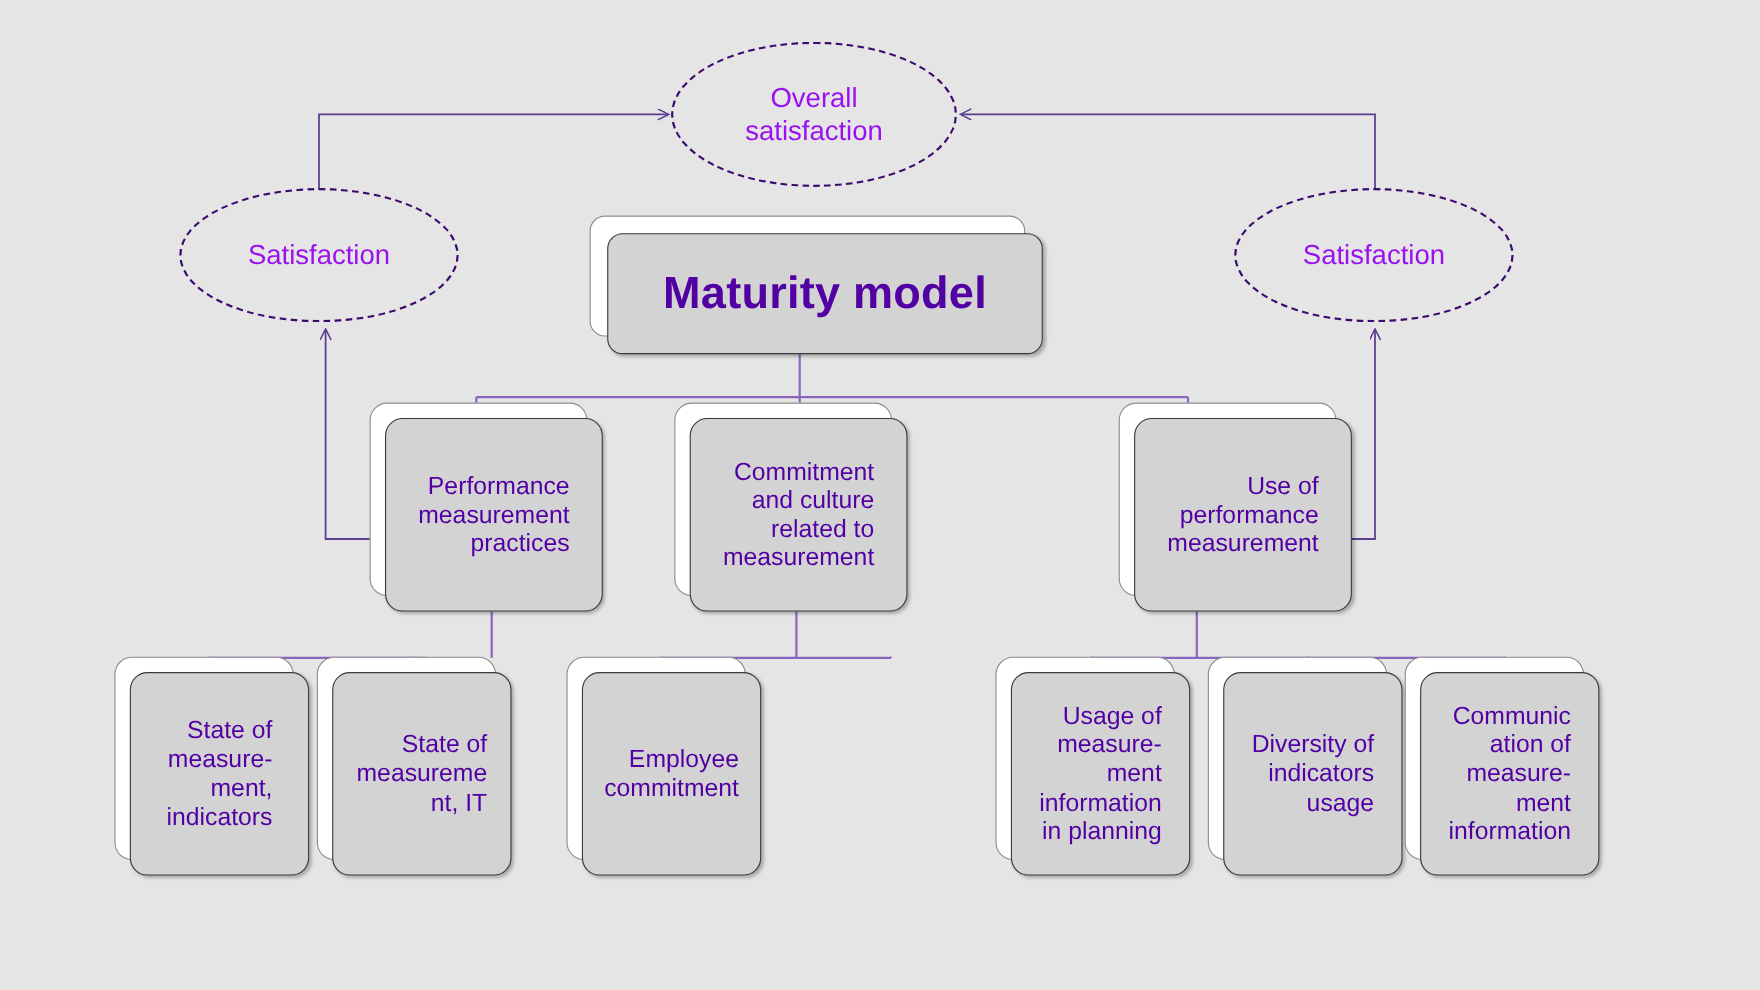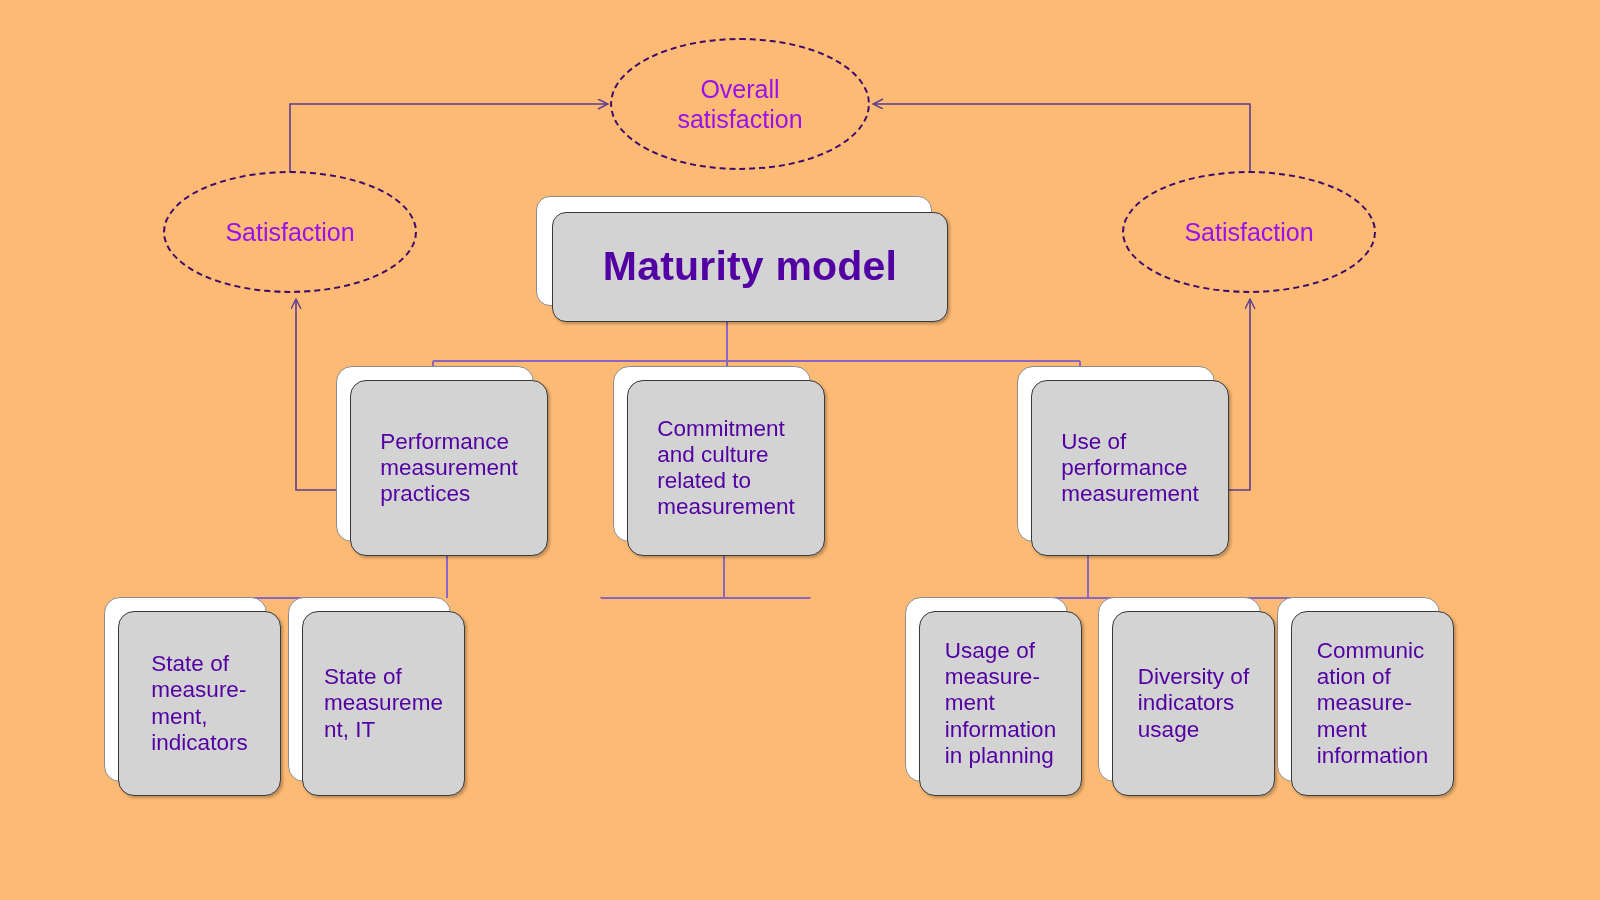--- a/index.html
+++ b/index.html
@@ -8,21 +8,21 @@
     padding: 0;
     background: #ffffff;
   }
   body {
     font-family: "Liberation Sans", sans-serif;
   }
   #canvas {
     position: relative;
     width: 1600px;
     height: 900px;
-    background: #fdba74;
+    background: #e5e5e5;
     overflow: hidden;
   }
   #wires {
     position: absolute;
     left: 0;
     top: 0;
     width: 1600px;
     height: 900px;
     pointer-events: none;
   }
@@ -47,21 +47,21 @@
     top: 14px;
     right: 0;
     bottom: 0;
     background: #d3d3d3;
     border: 1px solid #3a3a3a;
     border-radius: 16px;
     box-shadow: 2px 2px 3px rgba(0,0,0,0.25);
     display: flex;
     align-items: center;
     justify-content: center;
-    text-align: left;
+    text-align: right;
     box-sizing: border-box;
   }
   .card .label {
     color: #5200a3;
     line-height: 1.16;
     padding: 2px 6px;
     white-space: pre-line;
   }
 
   
@@ -221,20 +221,27 @@
 
   <div class="card lvl3" id="card-l2">
     <div class="back"></div>
     <div class="front">
       <span class="label">State of
 measureme
 nt, IT</span>
     </div>
   </div>
 
+  <div class="card lvl3" id="card-l3">
+    <div class="back"></div>
+    <div class="front">
+      <span class="label">Employee
+commitment</span>
+    </div>
+  </div>
 
 
   <div class="card lvl3" id="card-l5">
     <div class="back"></div>
     <div class="front">
       <span class="label">Usage of
 measure-
 ment
 information
 in planning</span>

